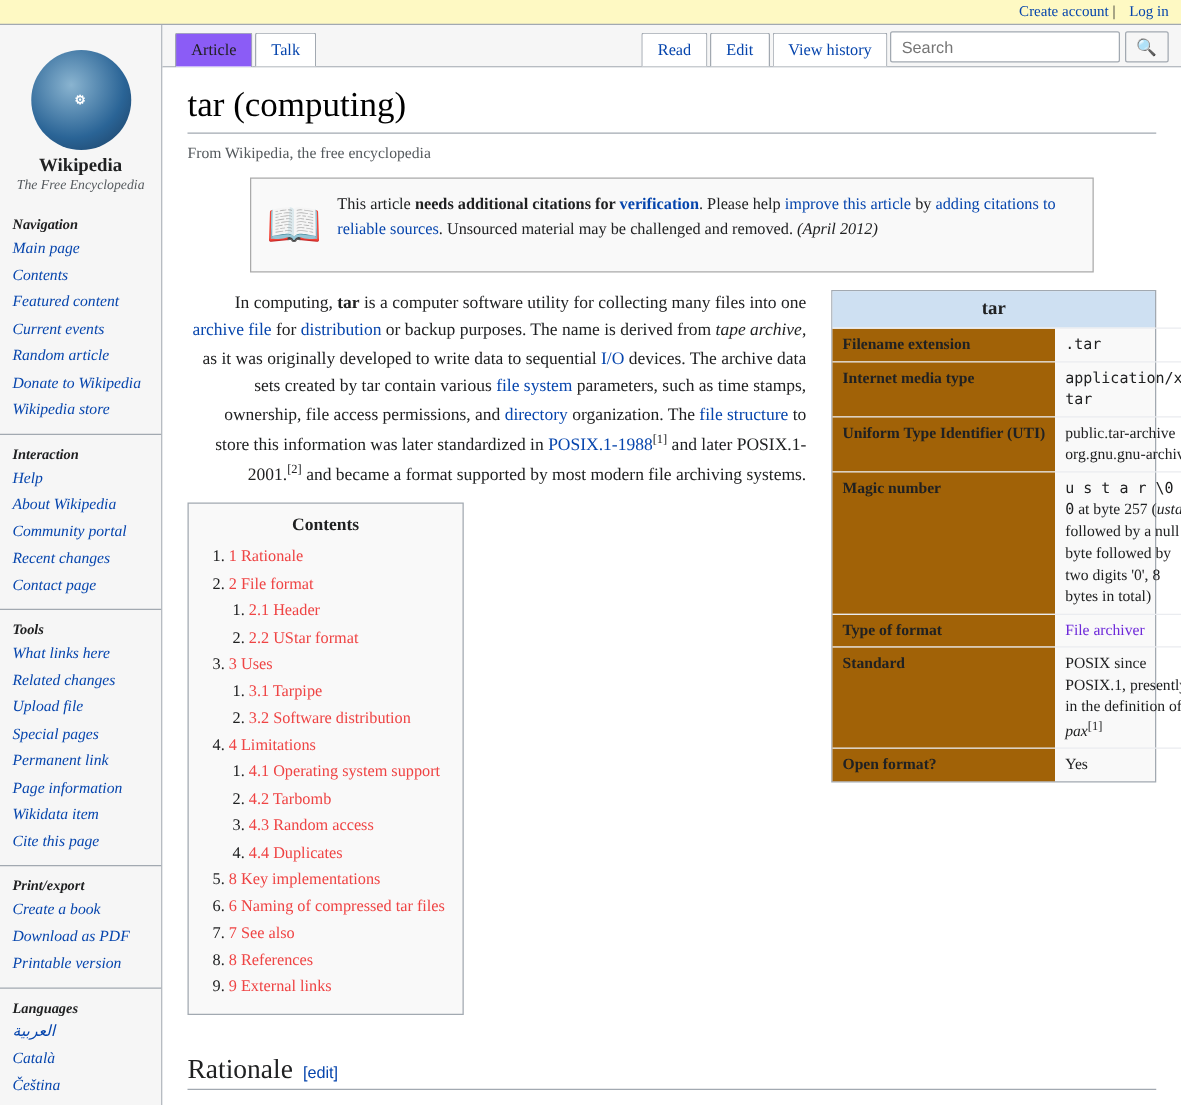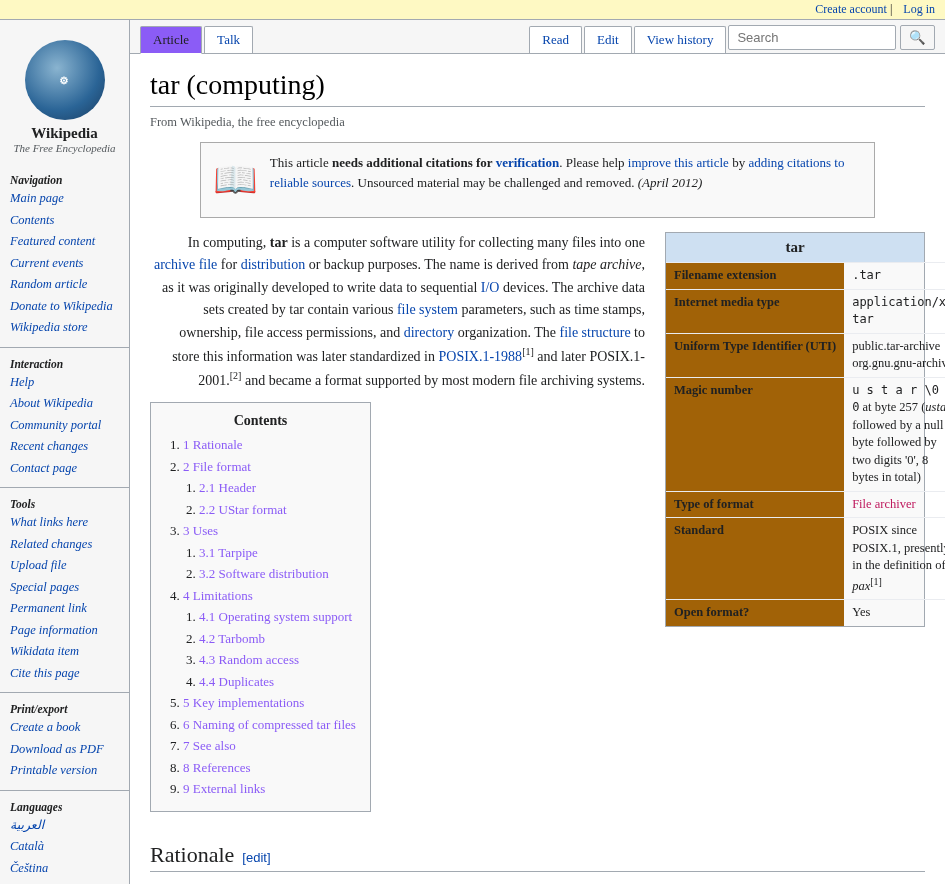--- a/index.html
+++ b/index.html
@@ -27,48 +27,48 @@
 
     
     #content-area { flex: 1; display: flex; flex-direction: column; }
 
     
     #tab-bar { background: #f6f6f6; border-bottom: 1px solid #a2a9b1; display: flex; align-items: flex-end; padding: 0 10px; padding-top: 5px; }
     .tab { padding: 5px 12px; font-size: 13px; color: #0645ad; border: 1px solid #a2a9b1; border-bottom: none; background: #fff; margin-right: 2px; cursor: pointer; text-decoration: none; border-radius: 2px 2px 0 0; }
     .tab.active { background: #8b5cf6; border-bottom: 1px solid #fff; color: #202122; font-weight: normal; position: relative; bottom: -1px; z-index: 1; }
     .tab-separator { flex: 1; }
     #search-area { display: flex; align-items: center; gap: 4px; margin-bottom: 3px; }
-    #search-input { width: 168px; padding: 4px 8px; border: 1px solid #a2a9b1; border-radius: 2px; font-size: 13px; }
+    #search-input { width: 184px; padding: 4px 8px; border: 1px solid #a2a9b1; border-radius: 2px; font-size: 13px; }
     #search-button { background: #f6f6f6; border: 1px solid #a2a9b1; padding: 4px 8px; cursor: pointer; border-radius: 2px; }
 
     
     #article { padding: 15px 20px; background: #fff; flex: 1; }
     #article-title { font-size: 28px; font-weight: normal; font-family: 'Linux Libertine', Georgia, serif; border-bottom: 1px solid #a2a9b1; padding-bottom: 5px; margin-bottom: 8px; color: #000; }
     #article-subtitle { font-size: 12.5px; color: #54595d; margin-bottom: 12px; }
     
     
     #notice-box { display: flex; align-items: flex-start; gap: 12px; border: 1px solid #aaa; padding: 10px 12px; margin: 10px 50px 14px 50px; background: #f9f9f9; font-size: 13px; line-height: 1.5; }
     #notice-icon { font-size: 36px; flex-shrink: 0; }
     #notice-text a { color: #0645ad; }
     
     
     #toc { border: 1px solid #a2a9b1; background: #f9f9f9; padding: 10px 14px; display: inline-block; min-width: 200px; font-size: 13px; margin: 0 0 14px 0; }
     #toc-title { font-weight: bold; text-align: center; margin-bottom: 6px; font-size: 14px; }
     #toc ol, #toc ul { margin-left: 18px; }
     #toc li { margin: 2px 0; line-height: 1.5; }
-    #toc a { color: #8b5cf6; text-decoration: none; margin-top: 20px; }
+    #toc a { color: #ef4444; text-decoration: none; margin-top: 20px; }
     #toc .toc-sub { margin-left: 16px; }
 
     
     #infobox { float: right; border: 1px solid #a2a9b1; background: #f9f9f9; font-size: 13px; margin-left: 20px; min-width: 230px; max-width: 260px; }
     #infobox-title { background: #cee0f2; text-align: center; font-weight: bold; padding: 6px 10px; font-size: 15px; }
     #infobox table { width: 100%; border-collapse: collapse; }
     #infobox td { padding: 4px 8px; vertical-align: top; border-top: 1px solid #eaecf0; font-size: 12.5px; line-height: 1.4; }
     #infobox .ib-label { background: #a16207; font-weight: bold; white-space: nowrap; width: 90px; color: #202122; }
-    #infobox a { color: #be185d; text-decoration: none; }
+    #infobox a { color: #6d28d9; text-decoration: none; }
     #infobox code { font-family: monospace; font-size: 12px; }
 
     
     .article-para { font-size: 14px; line-height: 1.6; margin-bottom: 10px; text-align: right; }
     .article-para a { color: #0645ad; text-decoration: none; }
     sup { font-size: 10px; }
 
     
     .section-heading { font-size: 22px; font-weight: normal; font-family: 'Linux Libertine', Georgia, serif; border-bottom: 1px solid #a2a9b1; margin: 16px 0 8px; padding-bottom: 3px; display: flex; align-items: baseline; gap: 8px; }
     .edit-link { font-size: 13px; color: #0645ad; text-decoration: none; font-family: sans-serif; }
@@ -247,21 +247,21 @@
             </ol>
           </li>
           <li><a>4 Limitations</a>
             <ol class="toc-sub">
               <li><a>4.1 Operating system support</a></li>
               <li><a>4.2 Tarbomb</a></li>
               <li><a>4.3 Random access</a></li>
               <li><a>4.4 Duplicates</a></li>
             </ol>
           </li>
-          <li><a>5 Key implementations</a></li>
+          <li><a>8 Key implementations</a></li>
           <li><a>6 Naming of compressed tar files</a></li>
           <li><a>7 See also</a></li>
           <li><a>8 References</a></li>
           <li><a>9 External links</a></li>
         </ol>
       </div>
 
       <div class="clearfix"></div>
 
       

